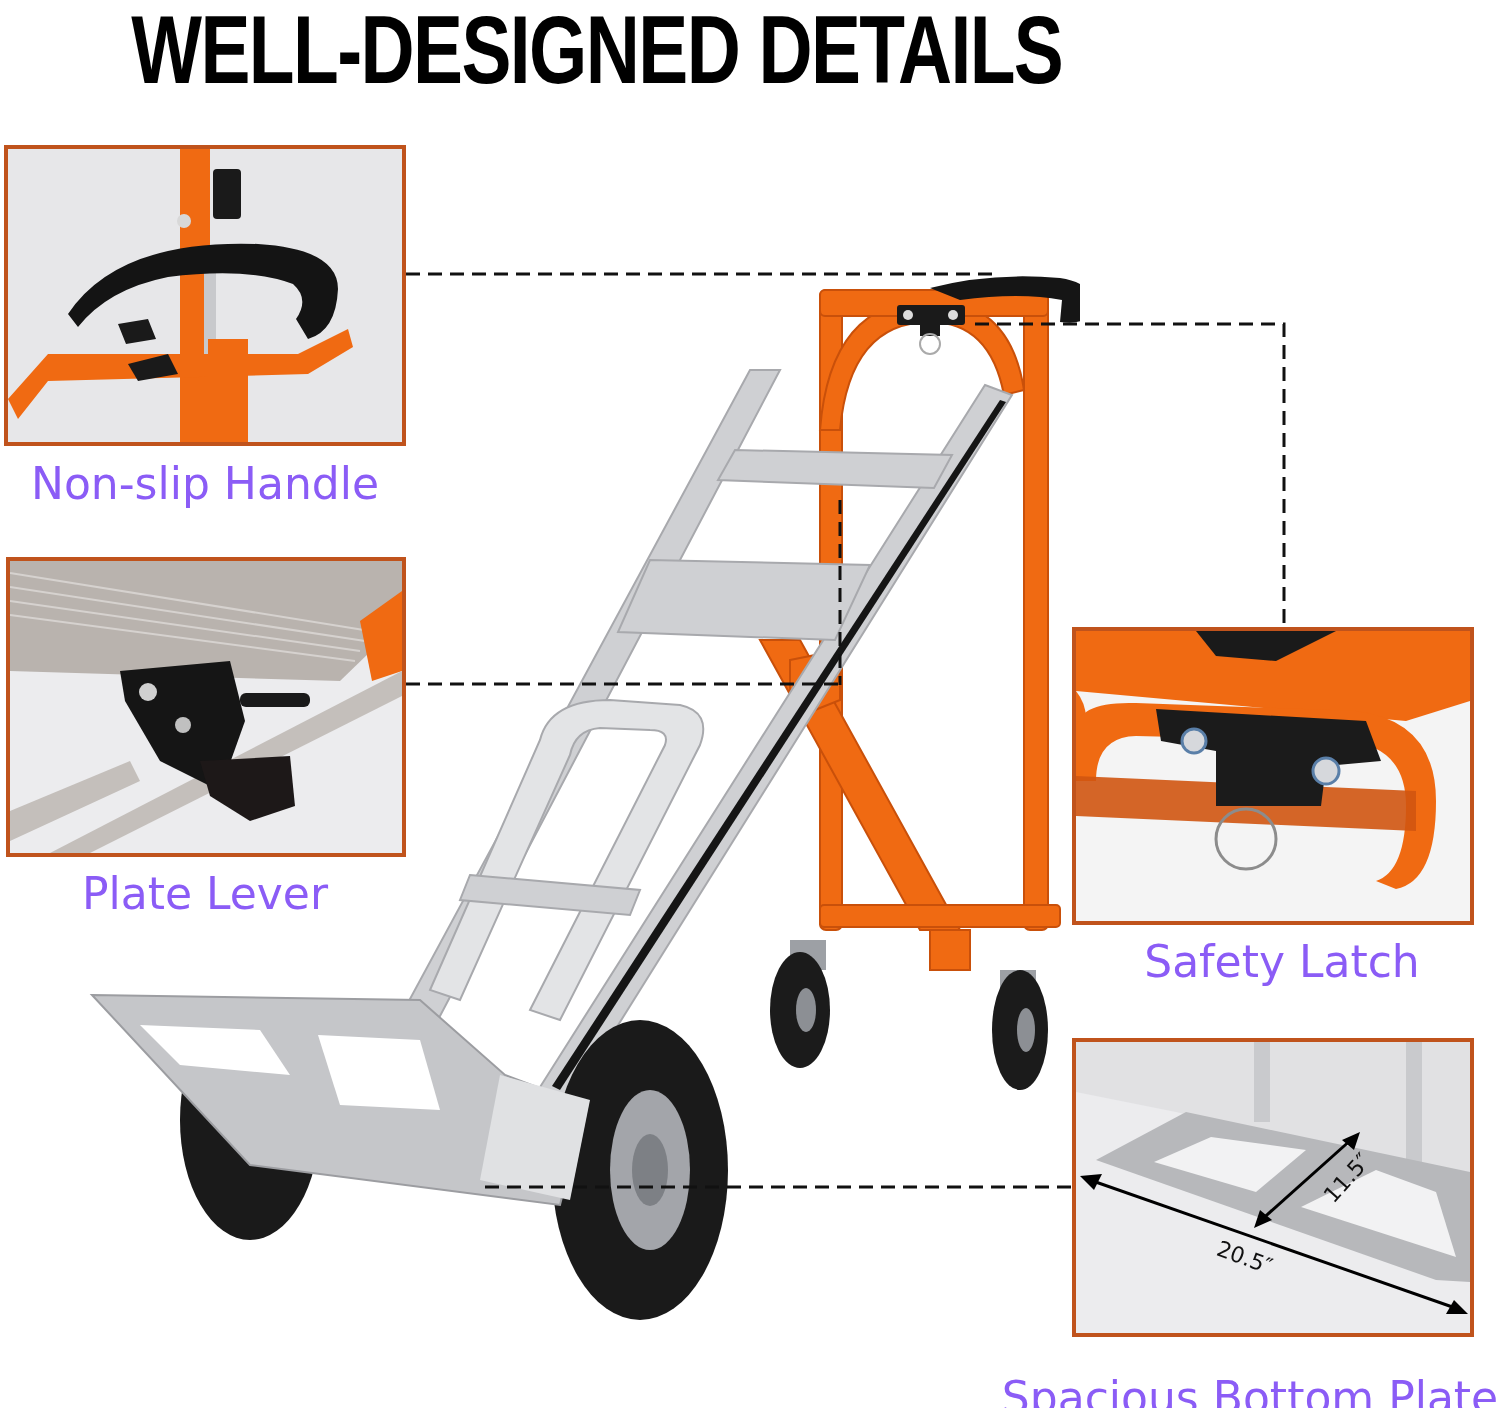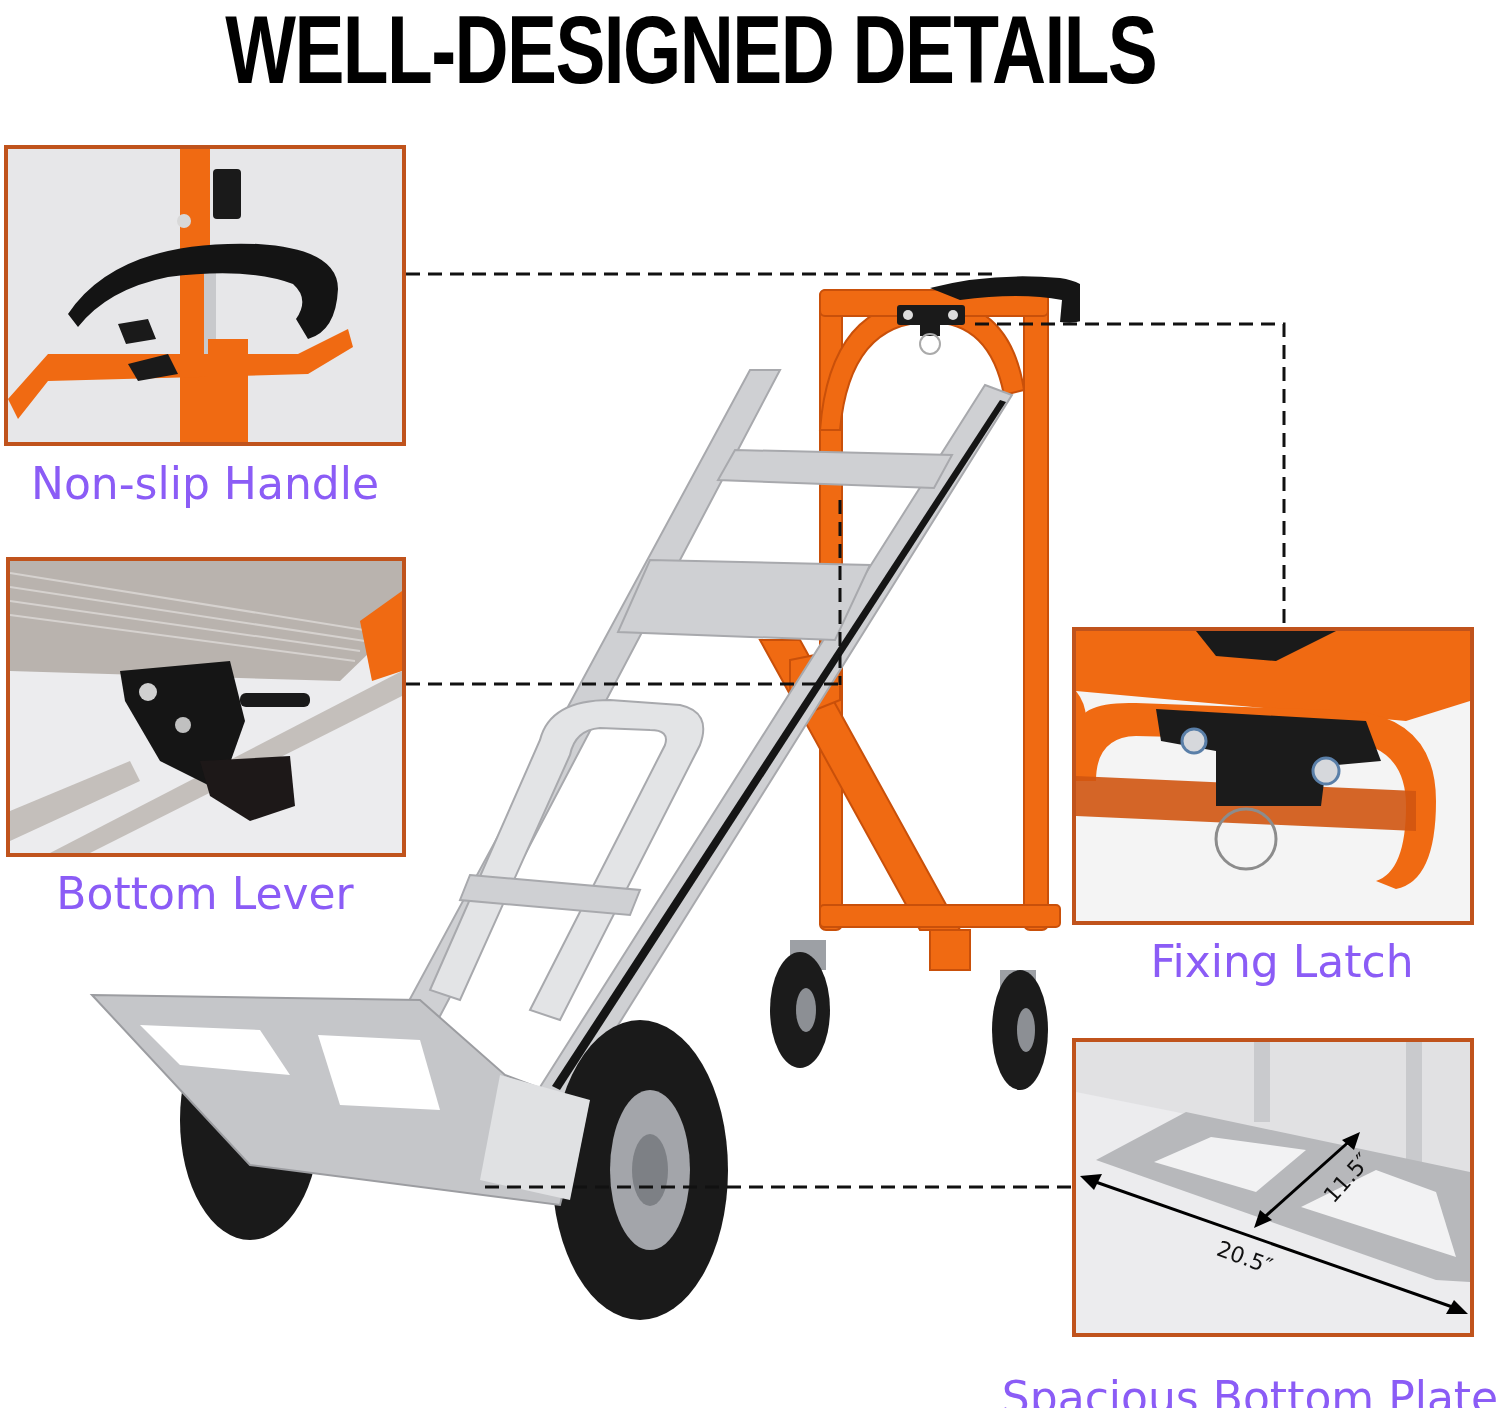--- a/index.html
+++ b/index.html
@@ -1,21 +1,21 @@
 <!DOCTYPE html>
 <html><head>
 <meta charset="utf-8">
 <style>
   * { box-sizing: border-box; margin: 0; padding: 0; }
   html, body { width: 1500px; height: 1408px; background: #ffffff; overflow: hidden; }
   body { position: relative; font-family: "DejaVu Sans", sans-serif; color: #111; }
 
   .title {
     position: absolute; left: 0; top: 0; width: 1288px; height: 100px;
-    display: flex; align-items: center; justify-content: flex-end; padding-left: 12px;
+    display: flex; align-items: center; justify-content: flex-start;
   }
   .title span {
     font-family: "Liberation Sans", sans-serif; font-weight: 700;
     font-size: 96px; letter-spacing: -2px; color: #000;
     transform: scaleX(0.78); transform-origin: center; white-space: nowrap;
     line-height: 1;
   }
 
   .frame {
     position: absolute; border: 4px solid var(--frame); overflow: hidden;
@@ -159,39 +159,39 @@
       <path d="M40 292 L392 110 L392 135 L80 292 Z" fill="#c4bfbb"></path>
       <path d="M0 250 L120 200 L130 220 L0 280 Z" fill="#c4bfbb"></path>
       <path d="M110 110 L220 100 L235 160 L210 230 L150 200 L115 140 Z" fill="#151515"></path>
       <path d="M190 200 L280 195 L285 245 L240 260 L200 235 Z" fill="#1d1818"></path>
       <rect x="230" y="132" width="70" height="14" rx="6" fill="#1a1a1a"></rect>
       <circle cx="138" cy="131" r="9" fill="#d0d0d0"></circle>
       <circle cx="173" cy="164" r="8" fill="#c0c0c0"></circle>
     </svg>
   </div>
 </div>
-<div class="caption" style="left:4px; top:872px; width:402px;">Bottom Lever</div>
+<div class="caption" style="left:4px; top:872px; width:402px;">Plate Lever</div>
 
 <div class="frame" style="--frame:#c0531c; left:1072px; top:627px; width:402px; height:298px;">
   <div class="panel-art" style="width:100%;height:100%;">
     <svg viewBox="0 0 394 290" xmlns="http://www.w3.org/2000/svg">
       <rect width="394" height="290" fill="#f4f4f4"></rect>
       <path d="M0 0 L394 0 L394 70 L330 90 L0 60 Z" fill="#f06a12"></path>
       <path d="M120 0 L260 0 L200 30 L140 25 Z" fill="#1a1a1a"></path>
       <path d="M0 60 Q20 85 0 120 Z" fill="#f06a12"></path>
       <path d="M0 100 Q0 70 60 72 L280 80 Q360 90 360 170 Q360 250 320 258 L300 250 Q330 240 330 175 Q330 115 270 110 L60 105 Q20 106 20 150 L0 150 Z" fill="#f06a12"></path>
       <path d="M0 145 L340 160 L340 200 L0 185 Z" fill="#d05511" opacity="0.9"></path>
       <path d="M80 78 L290 90 L305 130 L250 135 L245 175 L140 175 L140 120 L85 110 Z" fill="#1b1b1b"></path>
       <circle cx="118" cy="110" r="12" fill="#d6d8dc" stroke="#5a7fa8" stroke-width="3"></circle>
       <circle cx="250" cy="140" r="13" fill="#d6d8dc" stroke="#5a7fa8" stroke-width="3"></circle>
       <circle cx="170" cy="208" r="30" fill="none" stroke="#8c8c8c" stroke-width="3"></circle>
     </svg>
   </div>
 </div>
-<div class="caption" style="left:1072px; top:940px; width:420px;">Fixing Latch</div>
+<div class="caption" style="left:1072px; top:940px; width:420px;">Safety Latch</div>
 
 <div class="frame" style="--frame:#c0531c; left:1072px; top:1038px; width:402px; height:299px;">
   <div class="panel-art" style="width:100%;height:100%;">
     <svg viewBox="0 0 394 291" xmlns="http://www.w3.org/2000/svg">
       <rect width="394" height="291" fill="#ececee"></rect>
       <path d="M0 0 L394 0 L394 140 L100 70 L0 50 Z" fill="#e1e1e3"></path>
       <rect x="178" y="0" width="16" height="80" fill="#c9cacd"></rect>
       <rect x="330" y="0" width="16" height="120" fill="#c9cacd"></rect>
       <path d="M20 118 L110 70 L394 130 L394 240 L360 238 Z" fill="#b7b8bb"></path>
       <path d="M78 120 L135 95 L230 108 L180 150 Z" fill="#f2f2f3"></path>

